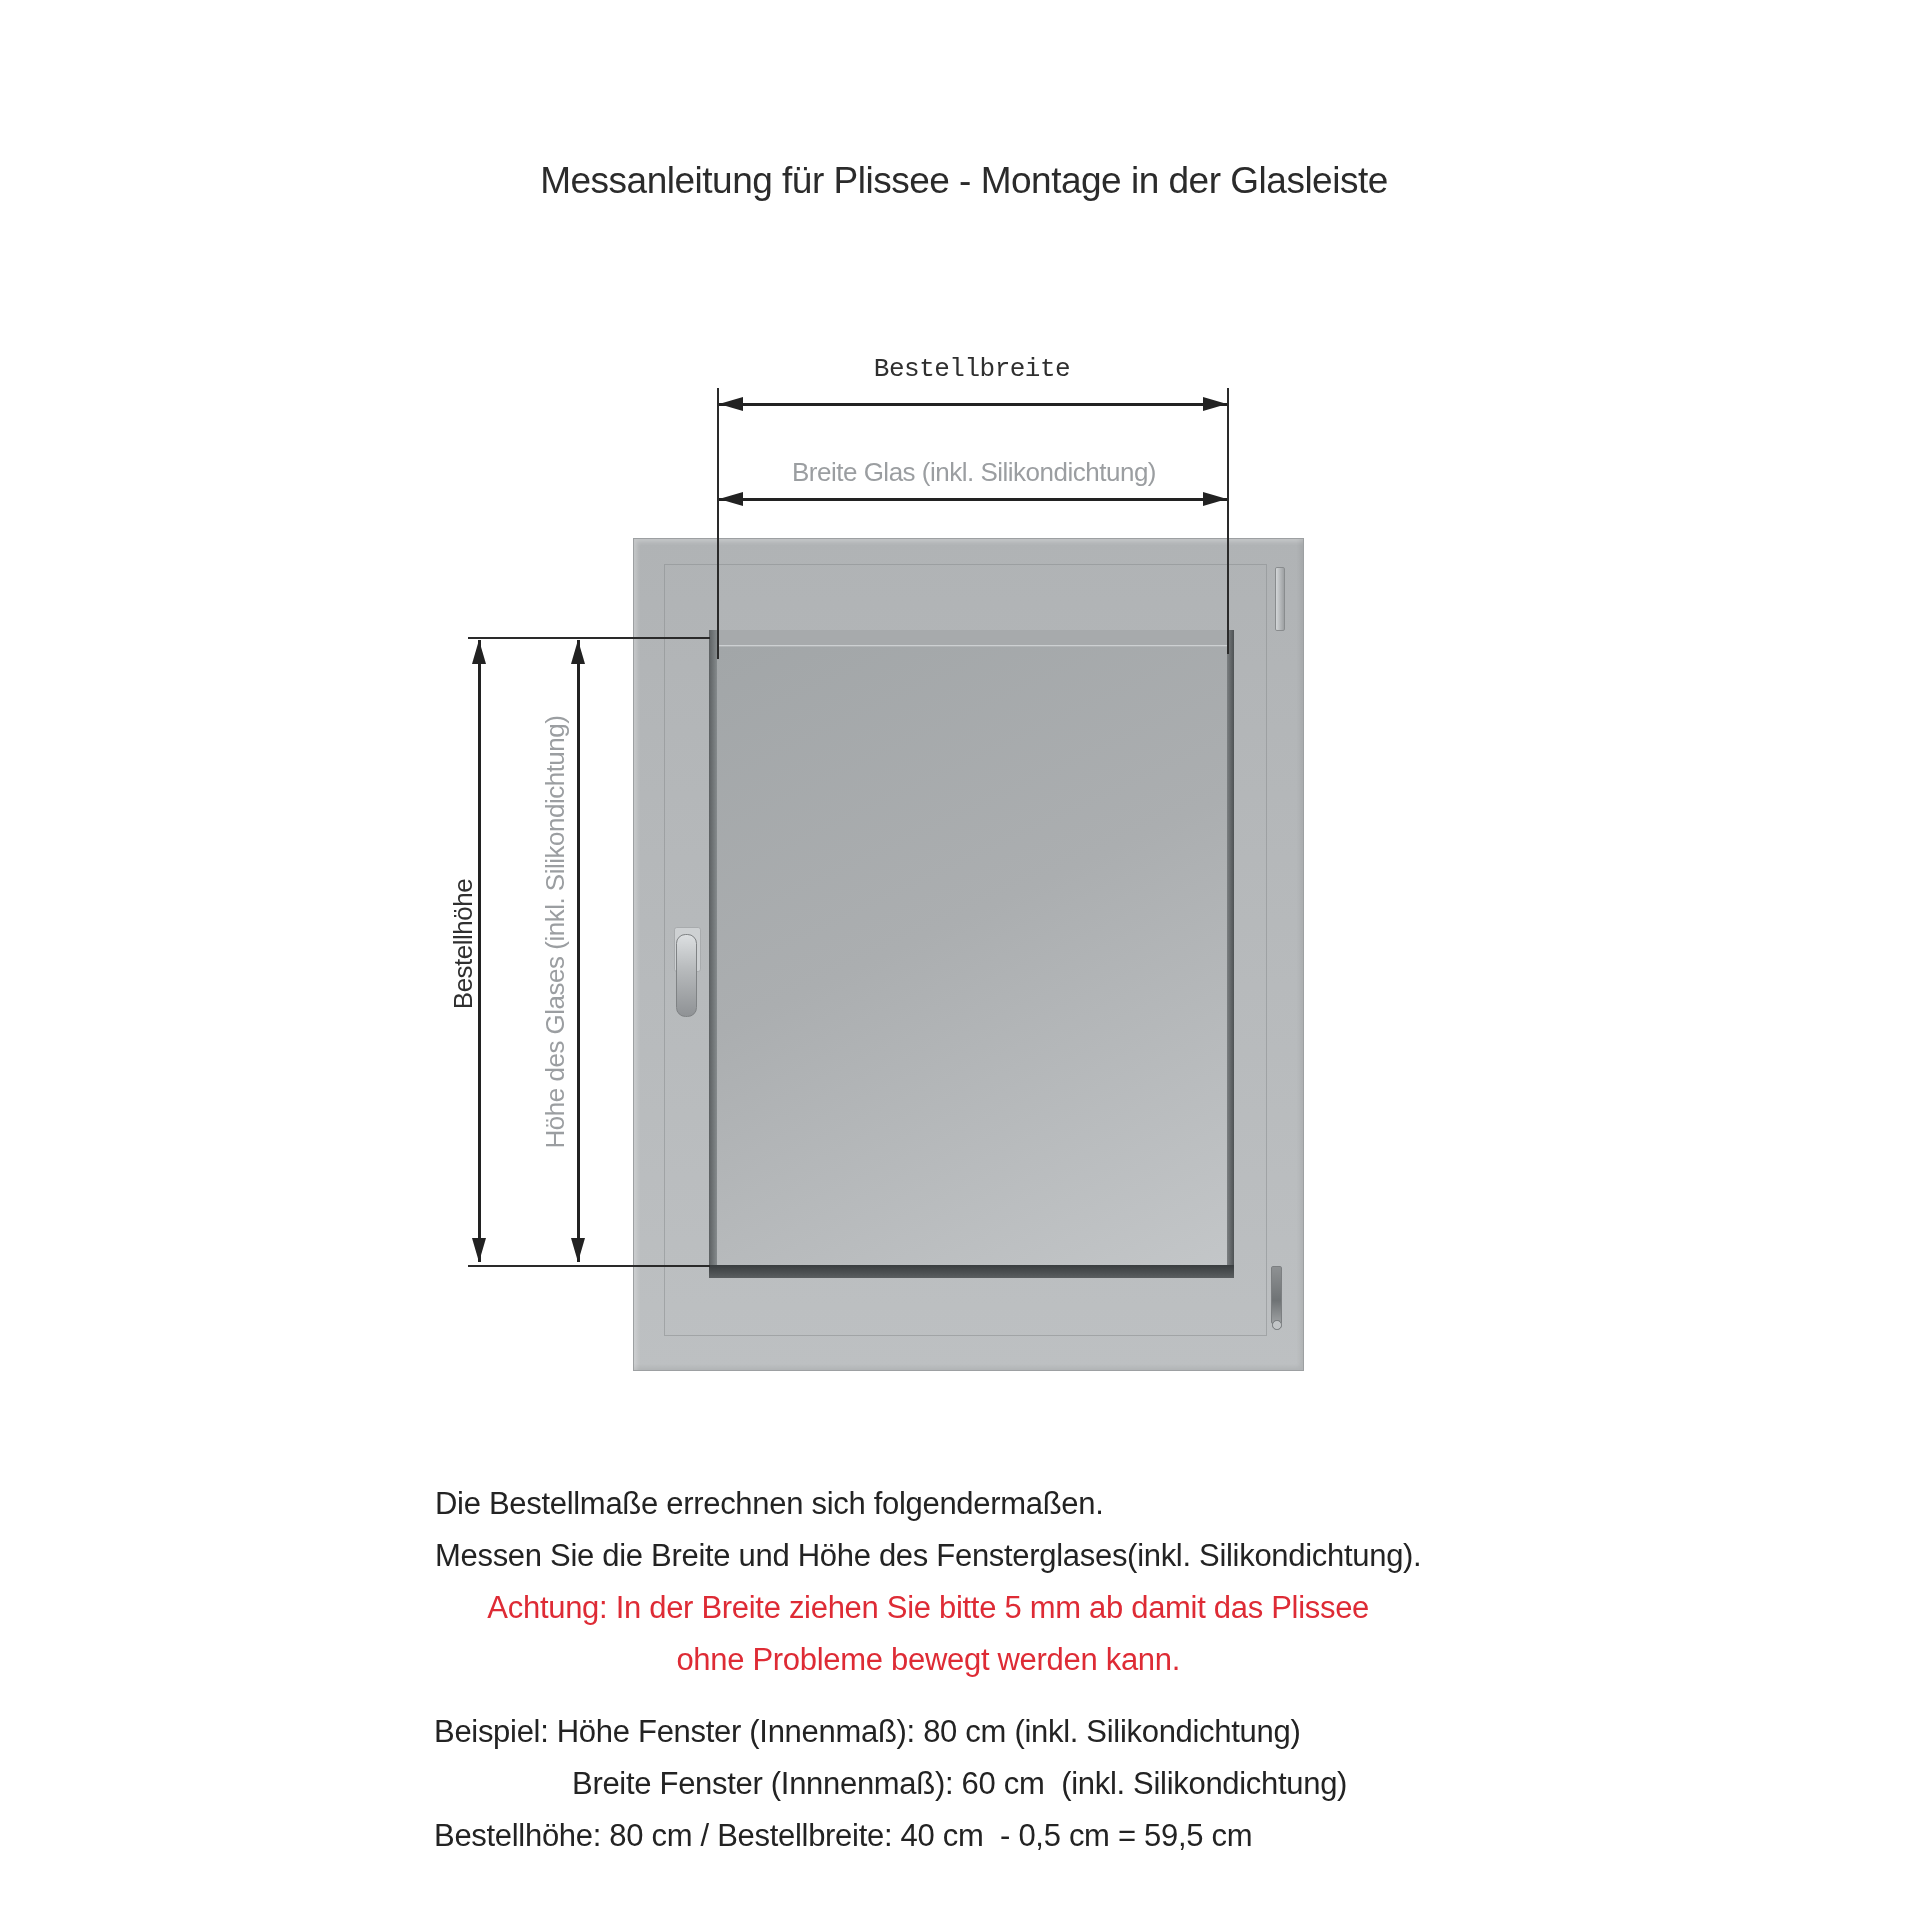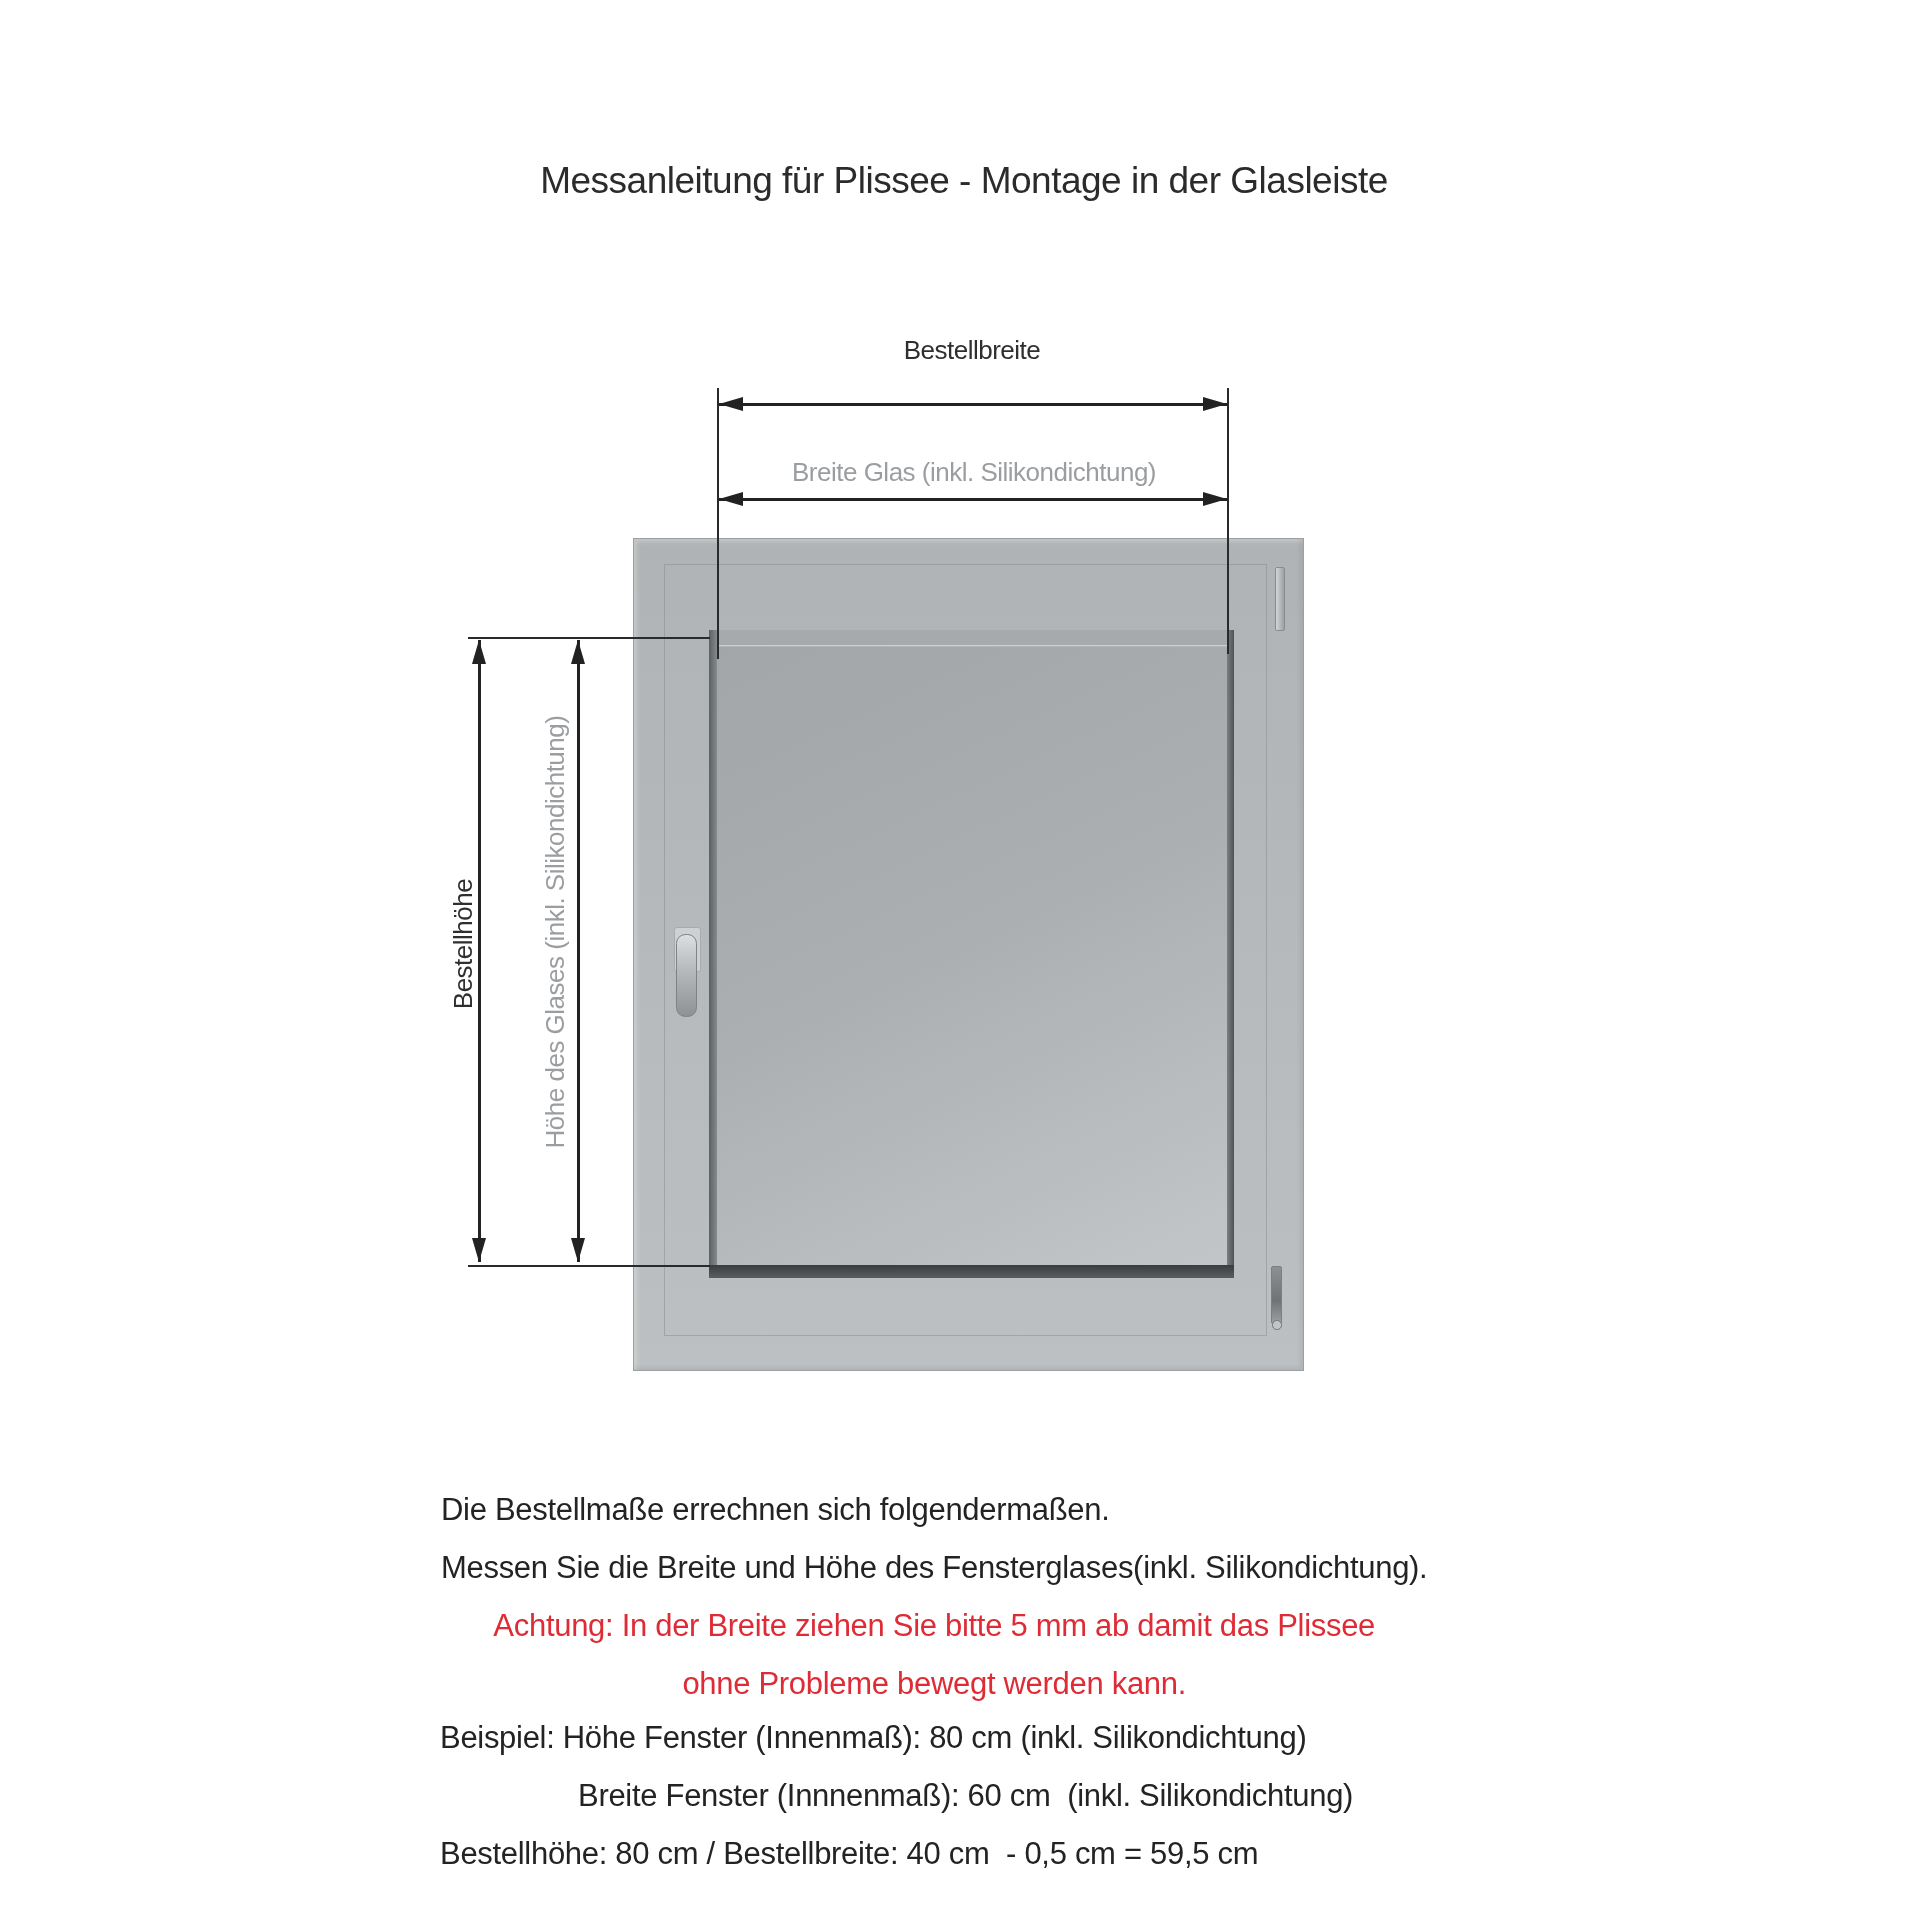--- a/index.html
+++ b/index.html
@@ -166,21 +166,21 @@
   }
   .dim-label.rot { transform: translate(-50%, -50%) rotate(-90deg); }
   .dim-label.dark { color: #2f2f2f; }
   .dim-label.gray { color: #9b9ea1; }
 
   
   .text-block { position: absolute; z-index: 4; }
   .block-calc    { left: 429px; top: 1475px; }
   .block-example { left: 428px; top: 1703px; }
   .line {
-    margin: 12px;
+    margin: 6px;
     font-size: 31px;
     line-height: 46px;
     letter-spacing: -0.3px;
     white-space: pre;
     color: #232323;
   }
   .line.red { color: #de2b35; text-align: center; }
   .line.indent { padding-left: 138px; }
 </style>
 </head>
@@ -212,21 +212,21 @@
     <div class="ext-v" style="left:717px; top:388px; height:271px;"></div>
     <div class="ext-v" style="left:1227px; top:388px; height:266px;"></div>
     <div class="ext-h" style="left:468px; top:637px; width:242px;"></div>
     <div class="ext-h" style="left:468px; top:1265px; width:242px;"></div>
 
     <div class="dim-h" style="top:403px;"></div>
     <div class="dim-h" style="top:498px;"></div>
     <div class="dim-v" style="left:478px;"></div>
     <div class="dim-v" style="left:577px;"></div>
 
-    <div class="dim-label dark" style="left:972px; top:350px;">Bestellbreite</div>
+    <div class="dim-label dark" style="left:972px; top:369px;font-family:Liberation Mono, monospace;">Bestellbreite</div>
     <div class="dim-label gray" style="left:974px; top:472px;">Breite Glas (inkl. Silikondichtung)</div>
     <div class="dim-label dark rot" style="left:463px; top:944px;">Bestellhöhe</div>
     <div class="dim-label gray rot" style="left:555px; top:932px;">Höhe des Glases (inkl. Silikondichtung)</div>
 
   </section>
 
   <section class="text-block block-calc">
     <p class="line">Die Bestellmaße errechnen sich folgendermaßen.</p>
     <p class="line">Messen Sie die Breite und Höhe des Fensterglases(inkl. Silikondichtung).</p>
     <p class="line red">Achtung: In der Breite ziehen Sie bitte 5 mm ab damit das Plissee</p>

